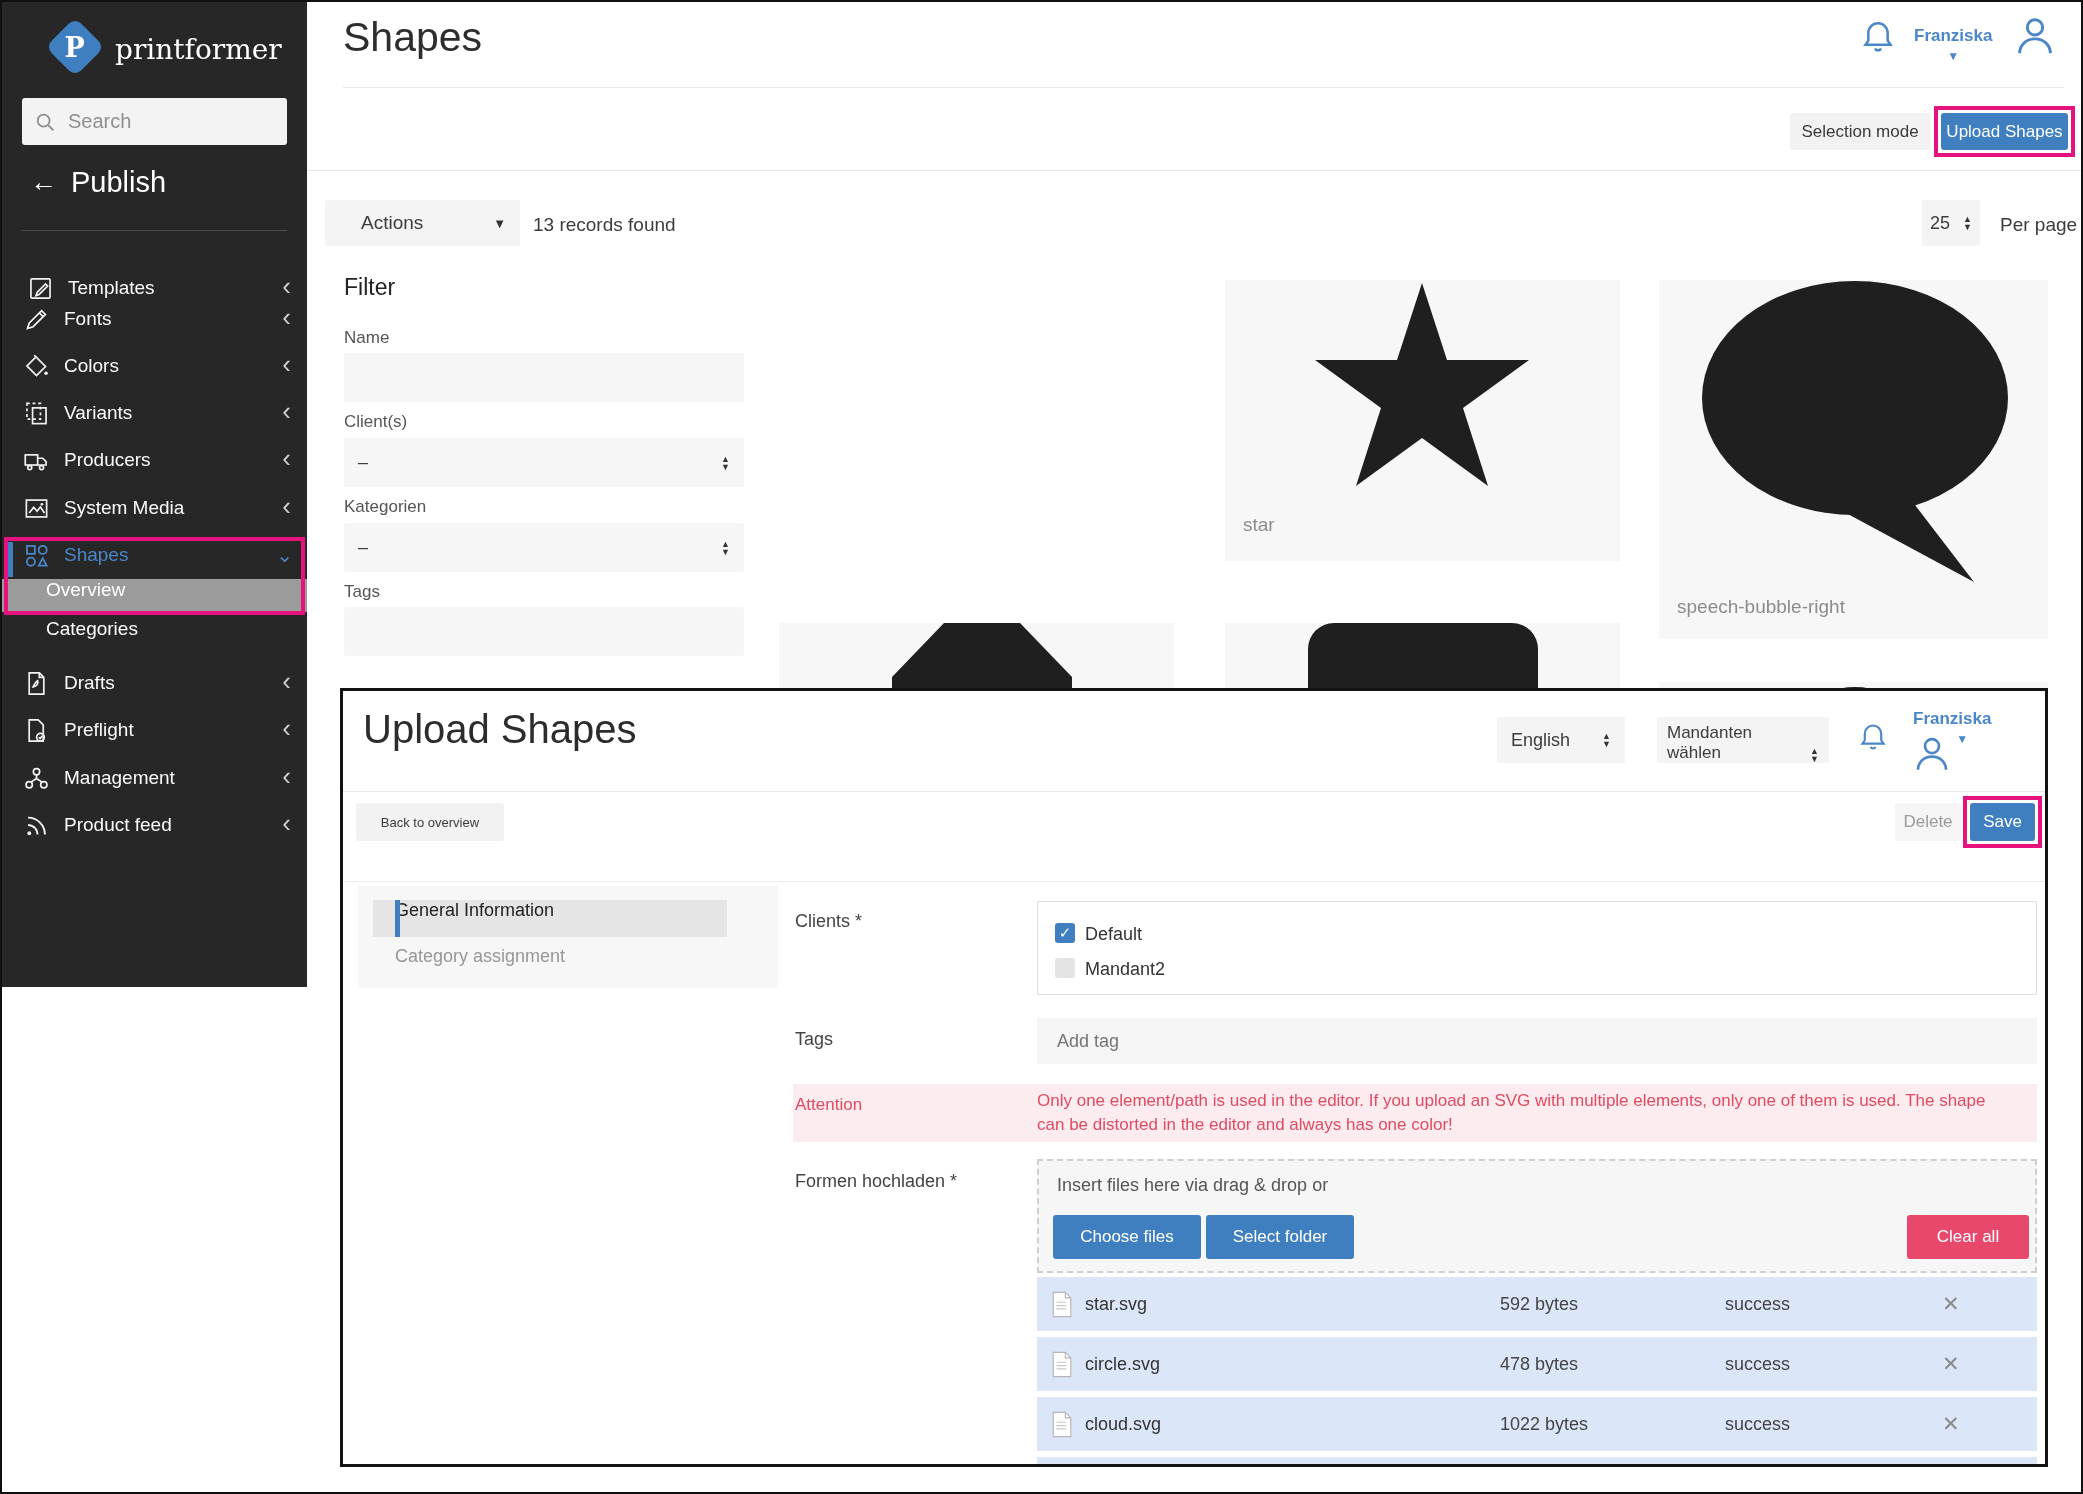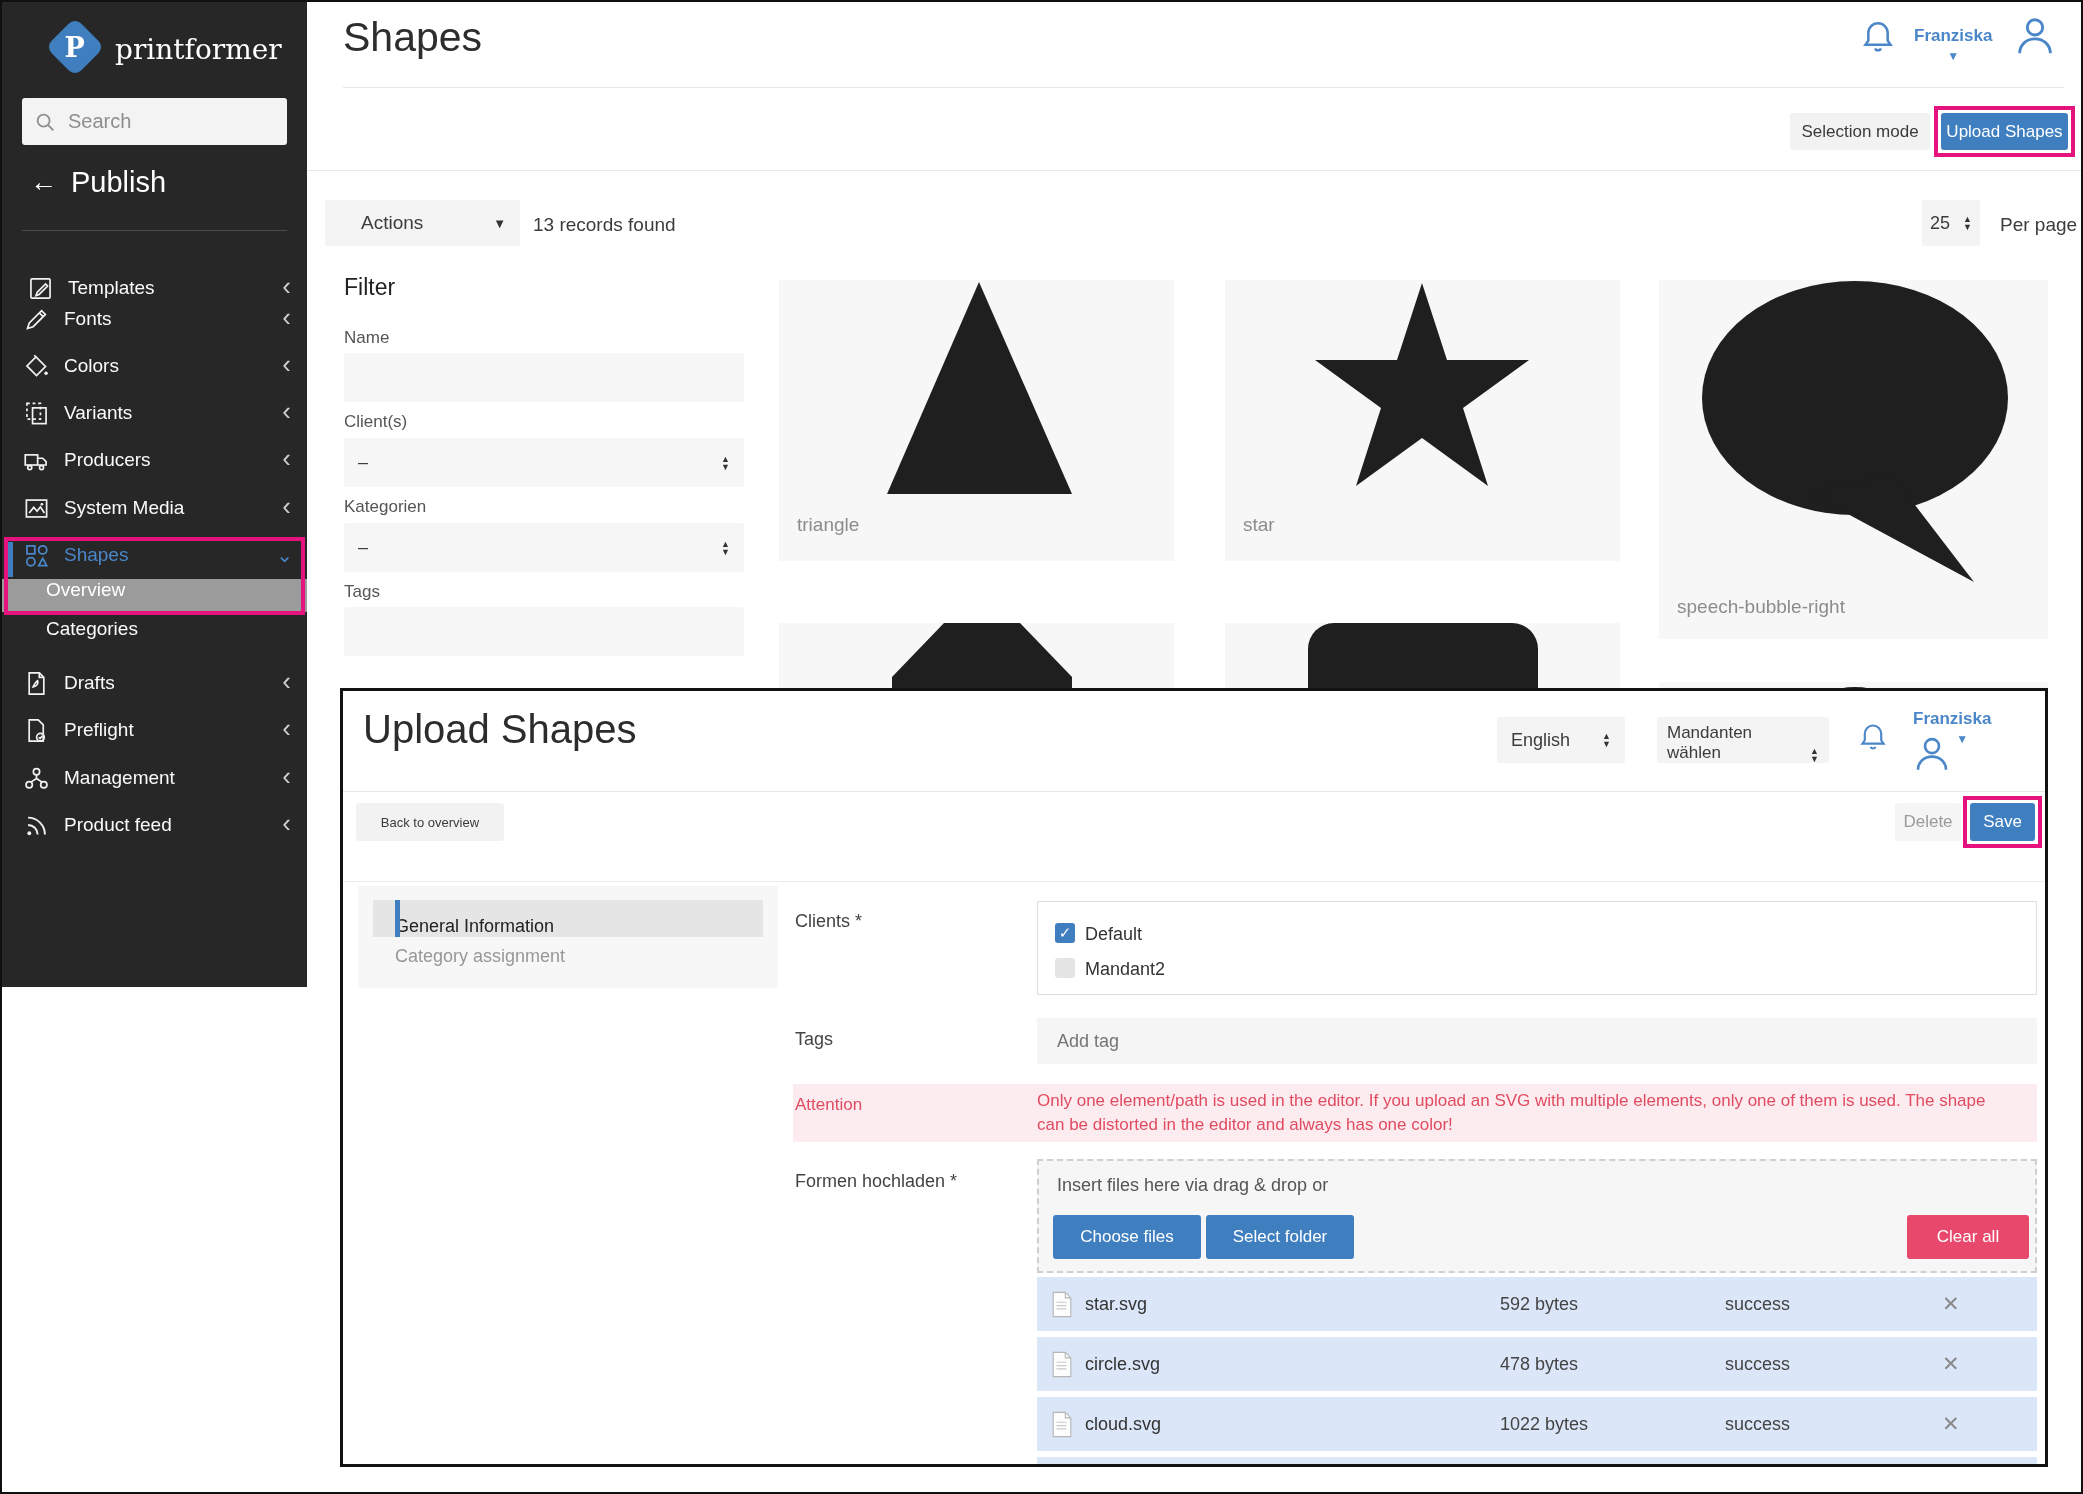--- a/index.html
+++ b/index.html
@@ -61,21 +61,21 @@
   
   .card{position:absolute;background:#f7f7f7;}
   .card-label{position:absolute;font-size:19px;color:#8c8c8c;}
   .shape-fill{fill:#1f1f1f;}
 
   
   .modal{position:absolute;left:338px;top:686px;width:1708px;height:779px;background:#fff;
          border:3px solid #121212;box-sizing:border-box;z-index:10;overflow:hidden;}
   .m-title{position:absolute;left:20px;top:16px;font-size:40px;color:#2c2c2c;font-weight:500;}
   .tabs{position:absolute;left:15px;top:195px;width:420px;height:102px;background:#f7f7f7;}
-  .tab-active{position:absolute;left:15px;top:14px;width:390px;height:37px;background:#e5e5e5;display:flex;align-items:flex-end;}
+  .tab-active{position:absolute;left:15px;top:14px;width:354px;height:37px;background:#e5e5e5;display:flex;align-items:flex-start;}
   .tab-bar{position:absolute;left:0;top:0;width:5px;height:37px;background:#3f7fc0;}
   .tab-active span{margin-left:22px;font-size:18px;color:#222;}
   .tab-inactive{position:absolute;left:37px;top:60px;font-size:18px;color:#979797;}
   .mlabel{position:absolute;font-size:18px;color:#444;}
   .checkbox{position:absolute;width:20px;height:20px;border-radius:3px;display:flex;align-items:center;justify-content:center;}
   .cb-on{background:#3f7fc0;color:#fff;font-size:15px;}
   .cb-off{background:#e4e4e4;}
   .cblabel{position:absolute;font-size:18px;color:#333;}
   .attn{color:#e14b62;}
   .dropzone{position:absolute;border:2px dashed #cfcfcf;background:#f6f6f6;box-sizing:border-box;}
@@ -326,26 +326,20 @@
     <span class="grow"></span>
     <span class="spn">
         <i>▲</i>
         <i>▼</i>
       </span>
   </div>
 
   <div class="flabel" style="left:342px;top:580px;">Tags</div>
   <input class="finput" style="left: 342px; top: 605px; width: 400px; height: 49px;">
 
-  <div class="card" style="left:777px;top:278px;width:395px;height:281px;">
-    <svg style="position:absolute;left:108px;top:2px;" width="185" height="212" viewBox="0 0 185 212">
-        <polygon class="shape-fill" points="92,0 185,212 0,212"></polygon>
-      </svg>
-    <span class="card-label" style="left:18px;top:234px;">triangle</span>
-  </div>
 
   <div class="card" style="left:1657px;top:278px;width:389px;height:359px;">
     <svg style="position:absolute;left:38px;top:0px;" width="320" height="310" viewBox="0 0 320 310">
       <ellipse class="shape-fill" cx="158" cy="118" rx="153" ry="117"></ellipse>
       <path class="shape-fill" d="M195 195 L277 302 L110 212 Z"></path>
     </svg>
     <span class="card-label" style="left:18px;top:316px;">speech-bubble-right</span>
   </div>
 
   <div class="card" style="left:1223px;top:278px;width:395px;height:281px;">

